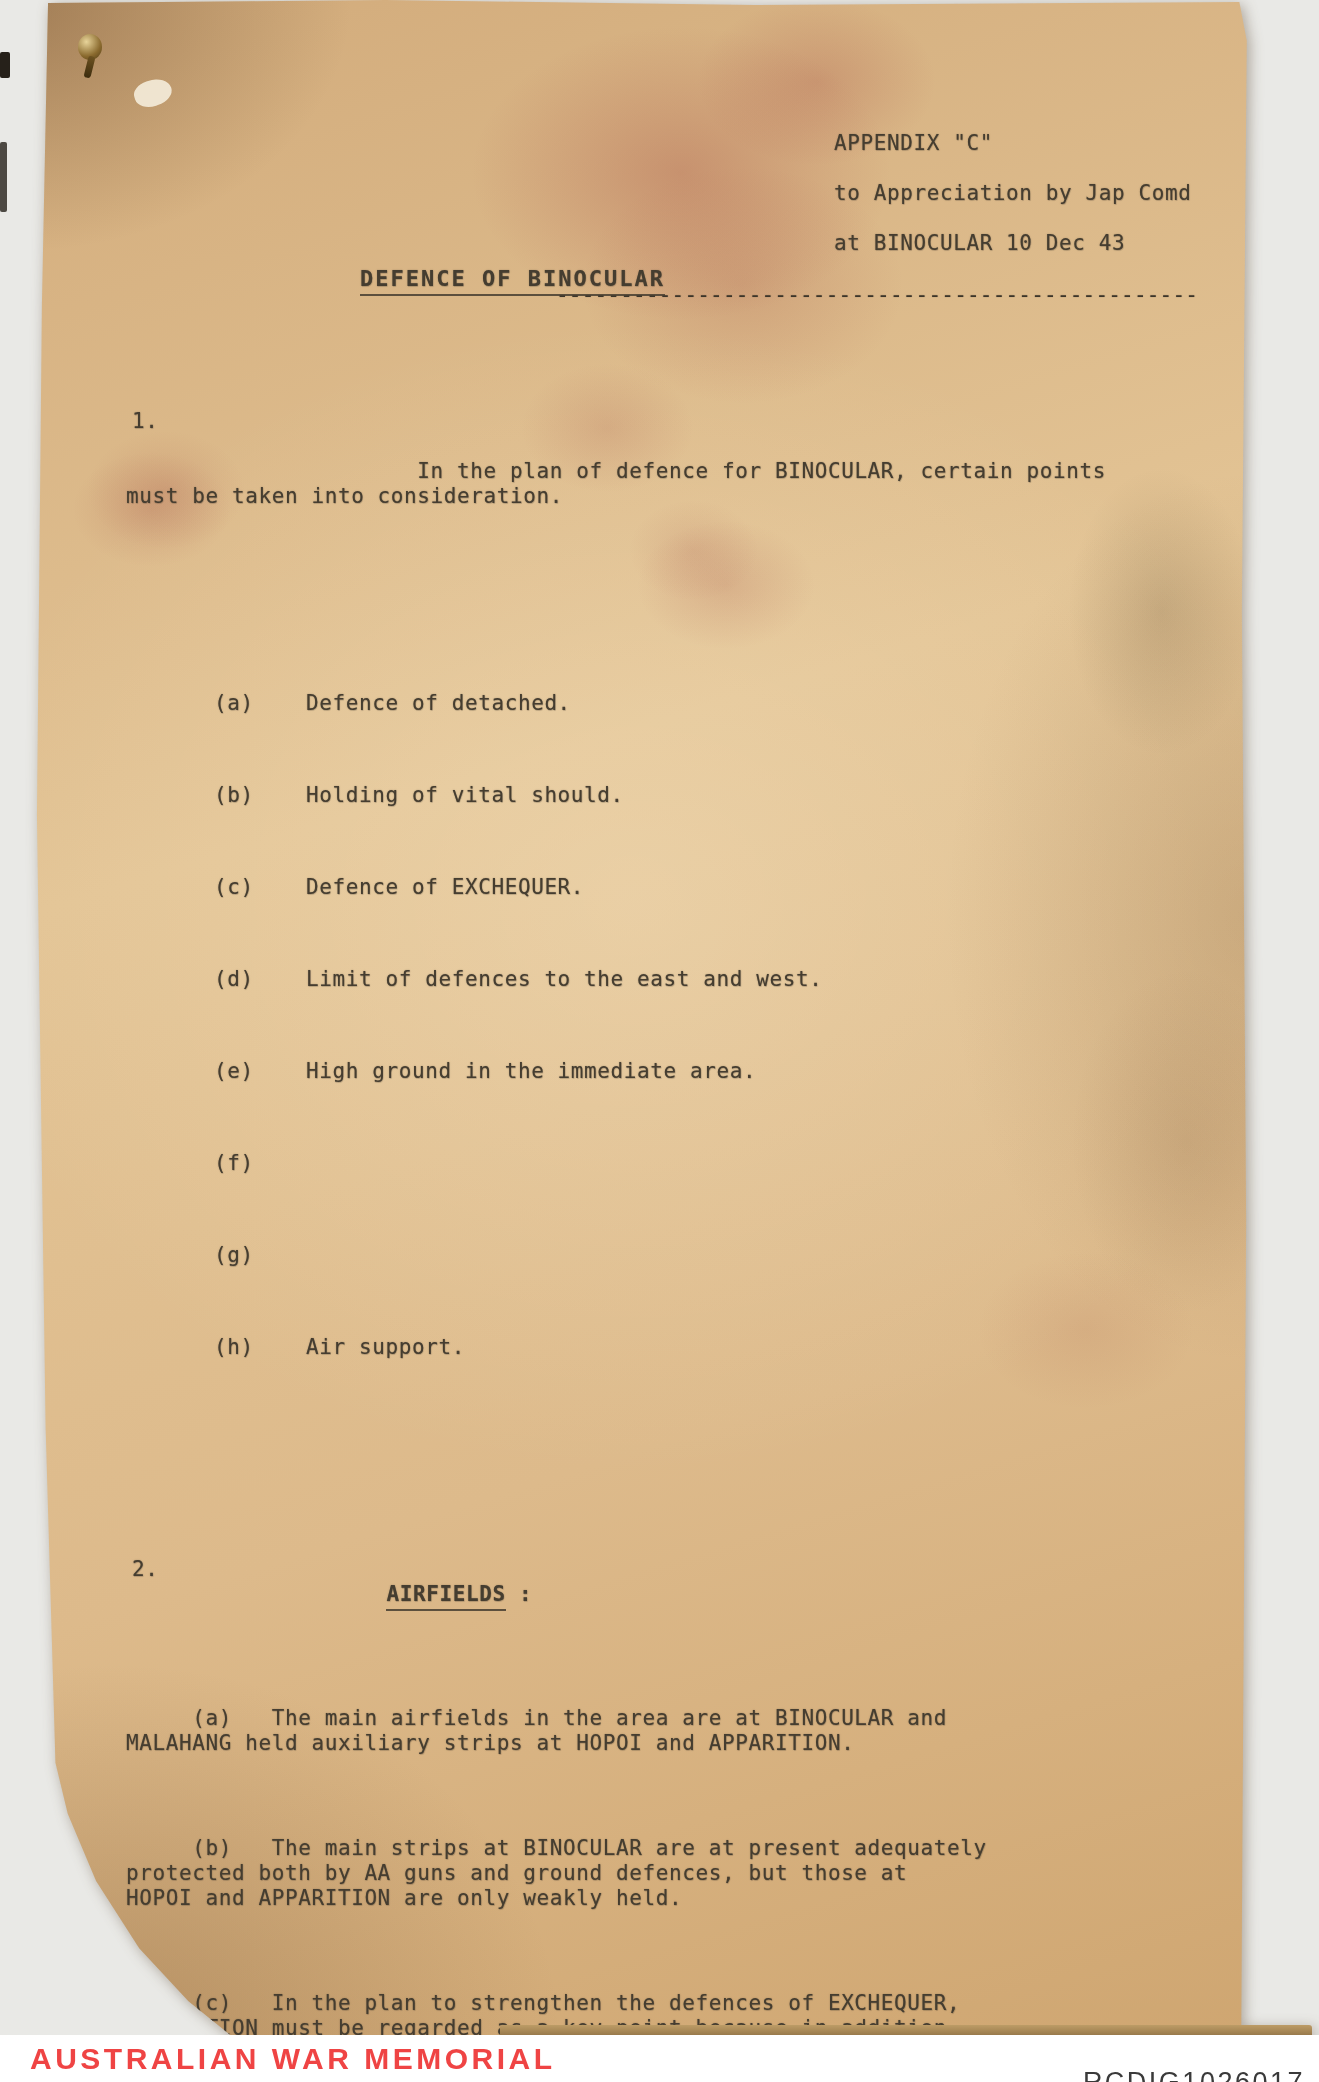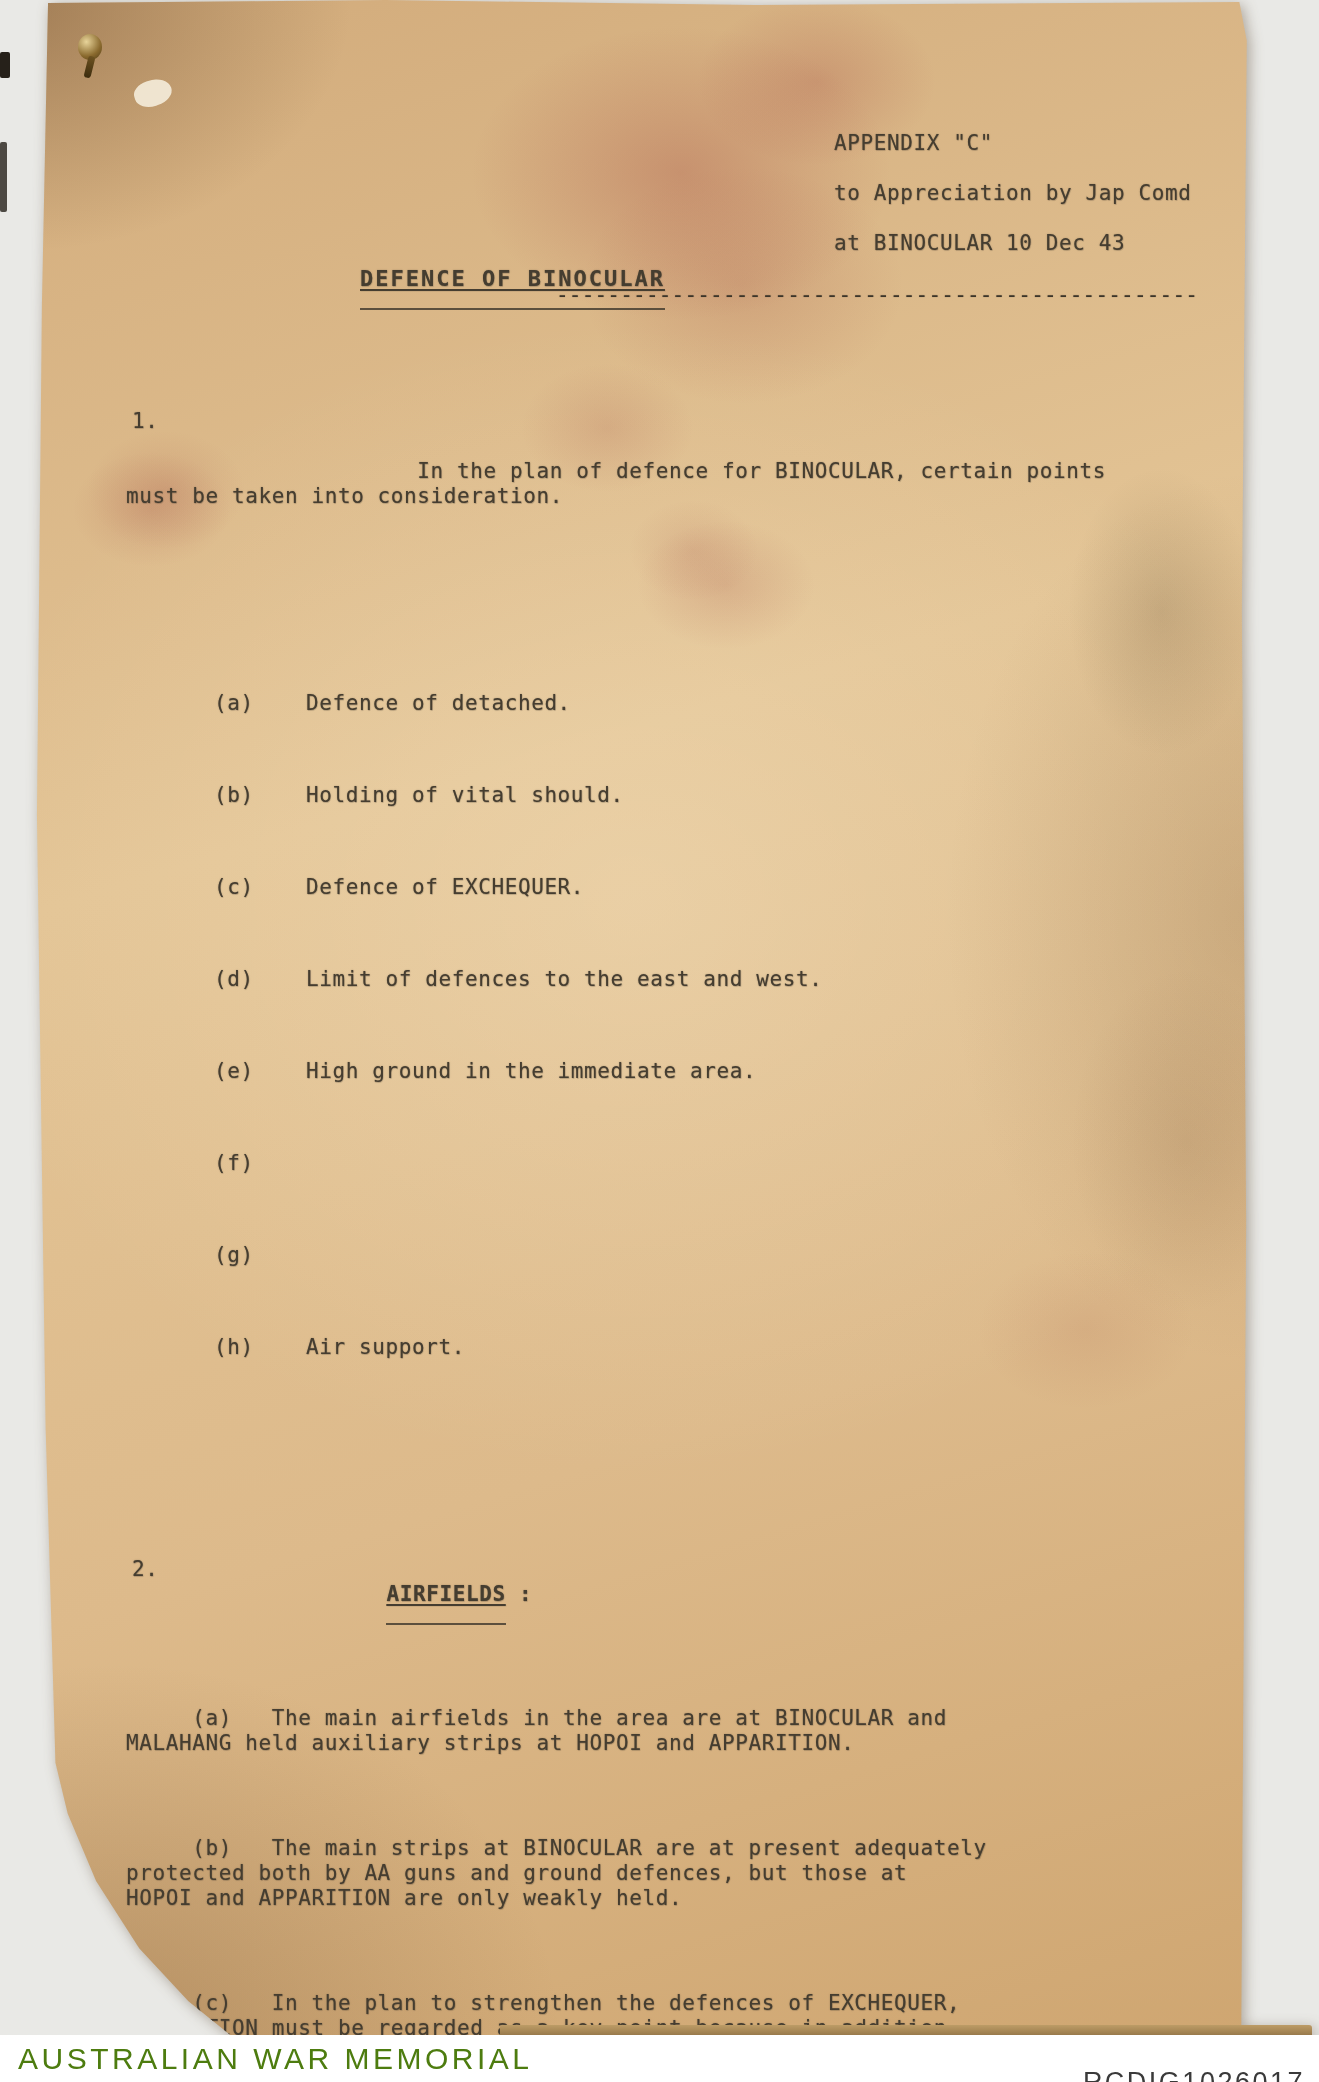--- a/index.html
+++ b/index.html
@@ -35,40 +35,40 @@
         border-radius:45% 55% 50% 50%;transform:rotate(-18deg);opacity:.9;}
   .fastener{position:absolute;left:58px;top:34px;width:30px;height:44px;}
   .fastener .head{position:absolute;left:4px;top:0;width:24px;height:26px;border-radius:50%;
         background:radial-gradient(circle at 35% 30%,#e8d49a,#8a6a2e 60%,#4f3a14);}
   .fastener .tail{position:absolute;left:12px;top:22px;width:7px;height:22px;border-radius:3px;
         background:linear-gradient(#6d5220,#3c2c0e);transform:rotate(14deg);}
   .smudge{position:absolute;border-radius:50%;pointer-events:none;}
   
   .tw{color:#453d30;text-shadow:0 0 1.3px rgba(70,62,49,.55), .6px .6px 0 rgba(70,62,49,.18);
       font-size:21px;line-height:25px;letter-spacing:.6px;white-space:pre-wrap;}
-  .u{border-bottom:2px solid rgba(69,61,48,.85);padding-bottom:17px;
-     text-decoration:underline;text-decoration-thickness:1.5px;text-underline-offset:3px;}
+  .u{border-bottom:2px solid rgba(69,61,48,.85);padding-bottom:3px;
+     text-decoration-thickness:1.5px;text-underline-offset:3px;}
   .apx{position:absolute;left:712px;top:106px;}
   .apx .rule{display:block;margin-left:-172px;letter-spacing:.2px;margin-top:2px;
              color:#3c352a;text-shadow:0 0 1px rgba(60,52,40,.6);}
   .doc-title{position:absolute;left:344px;top:266px;font-weight:bold;letter-spacing:2px;font-size:22px;}
   .body-flow{position:absolute;left:110px;top:334px;width:1024px;}
   .para{margin:0 0 30px 0;position:relative;}
   .para .num{position:absolute;left:6px;top:0;}
   .list{margin:2px 0 24px 0;}
   .row{display:flex;margin:0 0 17px 0;padding-left:88px;}
   .row .let{width:92px;flex:none;}
   .row .txt{flex:1;}
   .sec-head{margin:6px 0 24px 0;position:relative;padding-left:128px;font-weight:bold;}
   .sec-head .num{position:absolute;left:6px;top:0;font-weight:normal;}
   
   .footer{position:absolute;left:0;top:2035px;width:1319px;height:47px;background:#ffffff;
           display:flex;align-items:center;justify-content:space-between;
           font-family:"Liberation Sans",sans-serif;}
-  .footer .l{margin-left:18px;font-size:30px;font-weight:400;letter-spacing:3.5px;color:#4d7c0f;}
+  .footer .l{margin-left:30px;font-size:30px;font-weight:700;letter-spacing:3.5px;color:#ef4444;}
   .footer .r{margin-right:14px;font-size:27px;font-weight:300;letter-spacing:2.5px;color:#3a3a3a;margin-top:48px;}
 </style>
 </head>
 <body>
 
 <div class="stage">
 
   <div class="edge-mark" style="left:0;top:52px;width:10px;height:26px;"></div>
   <div class="edge-mark" style="left:0;top:142px;width:7px;height:70px;opacity:.8;"></div>
 

